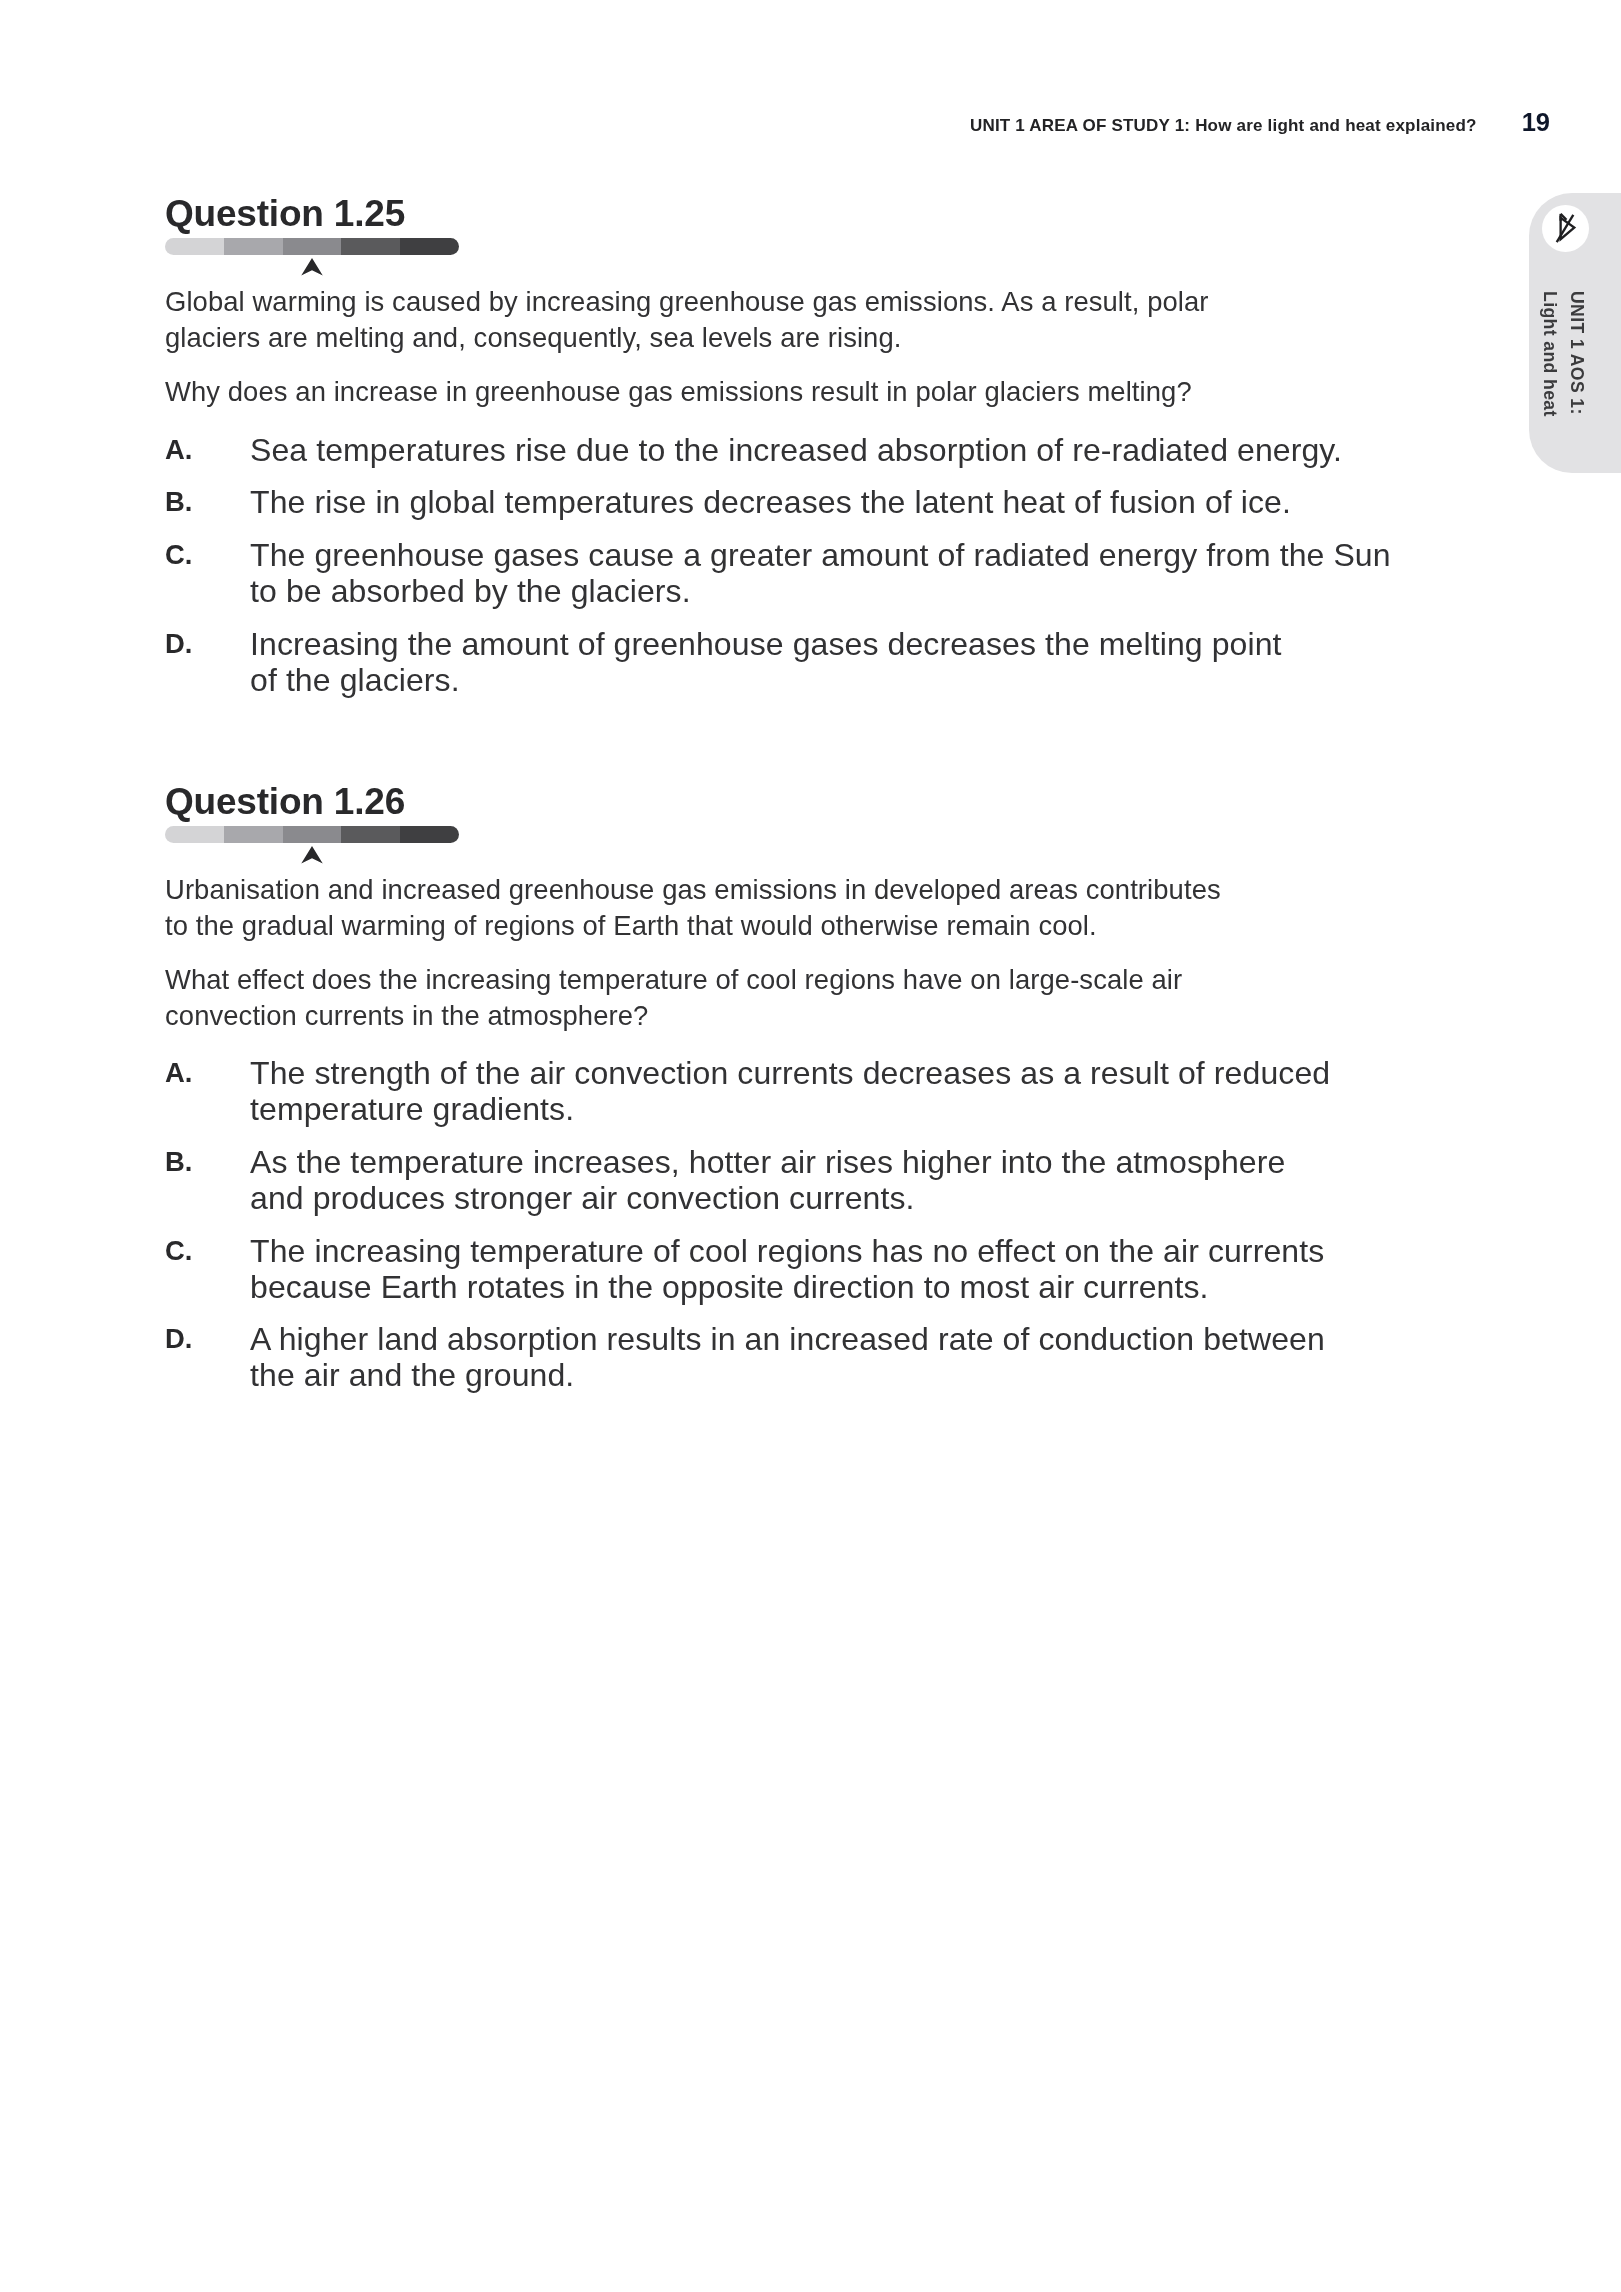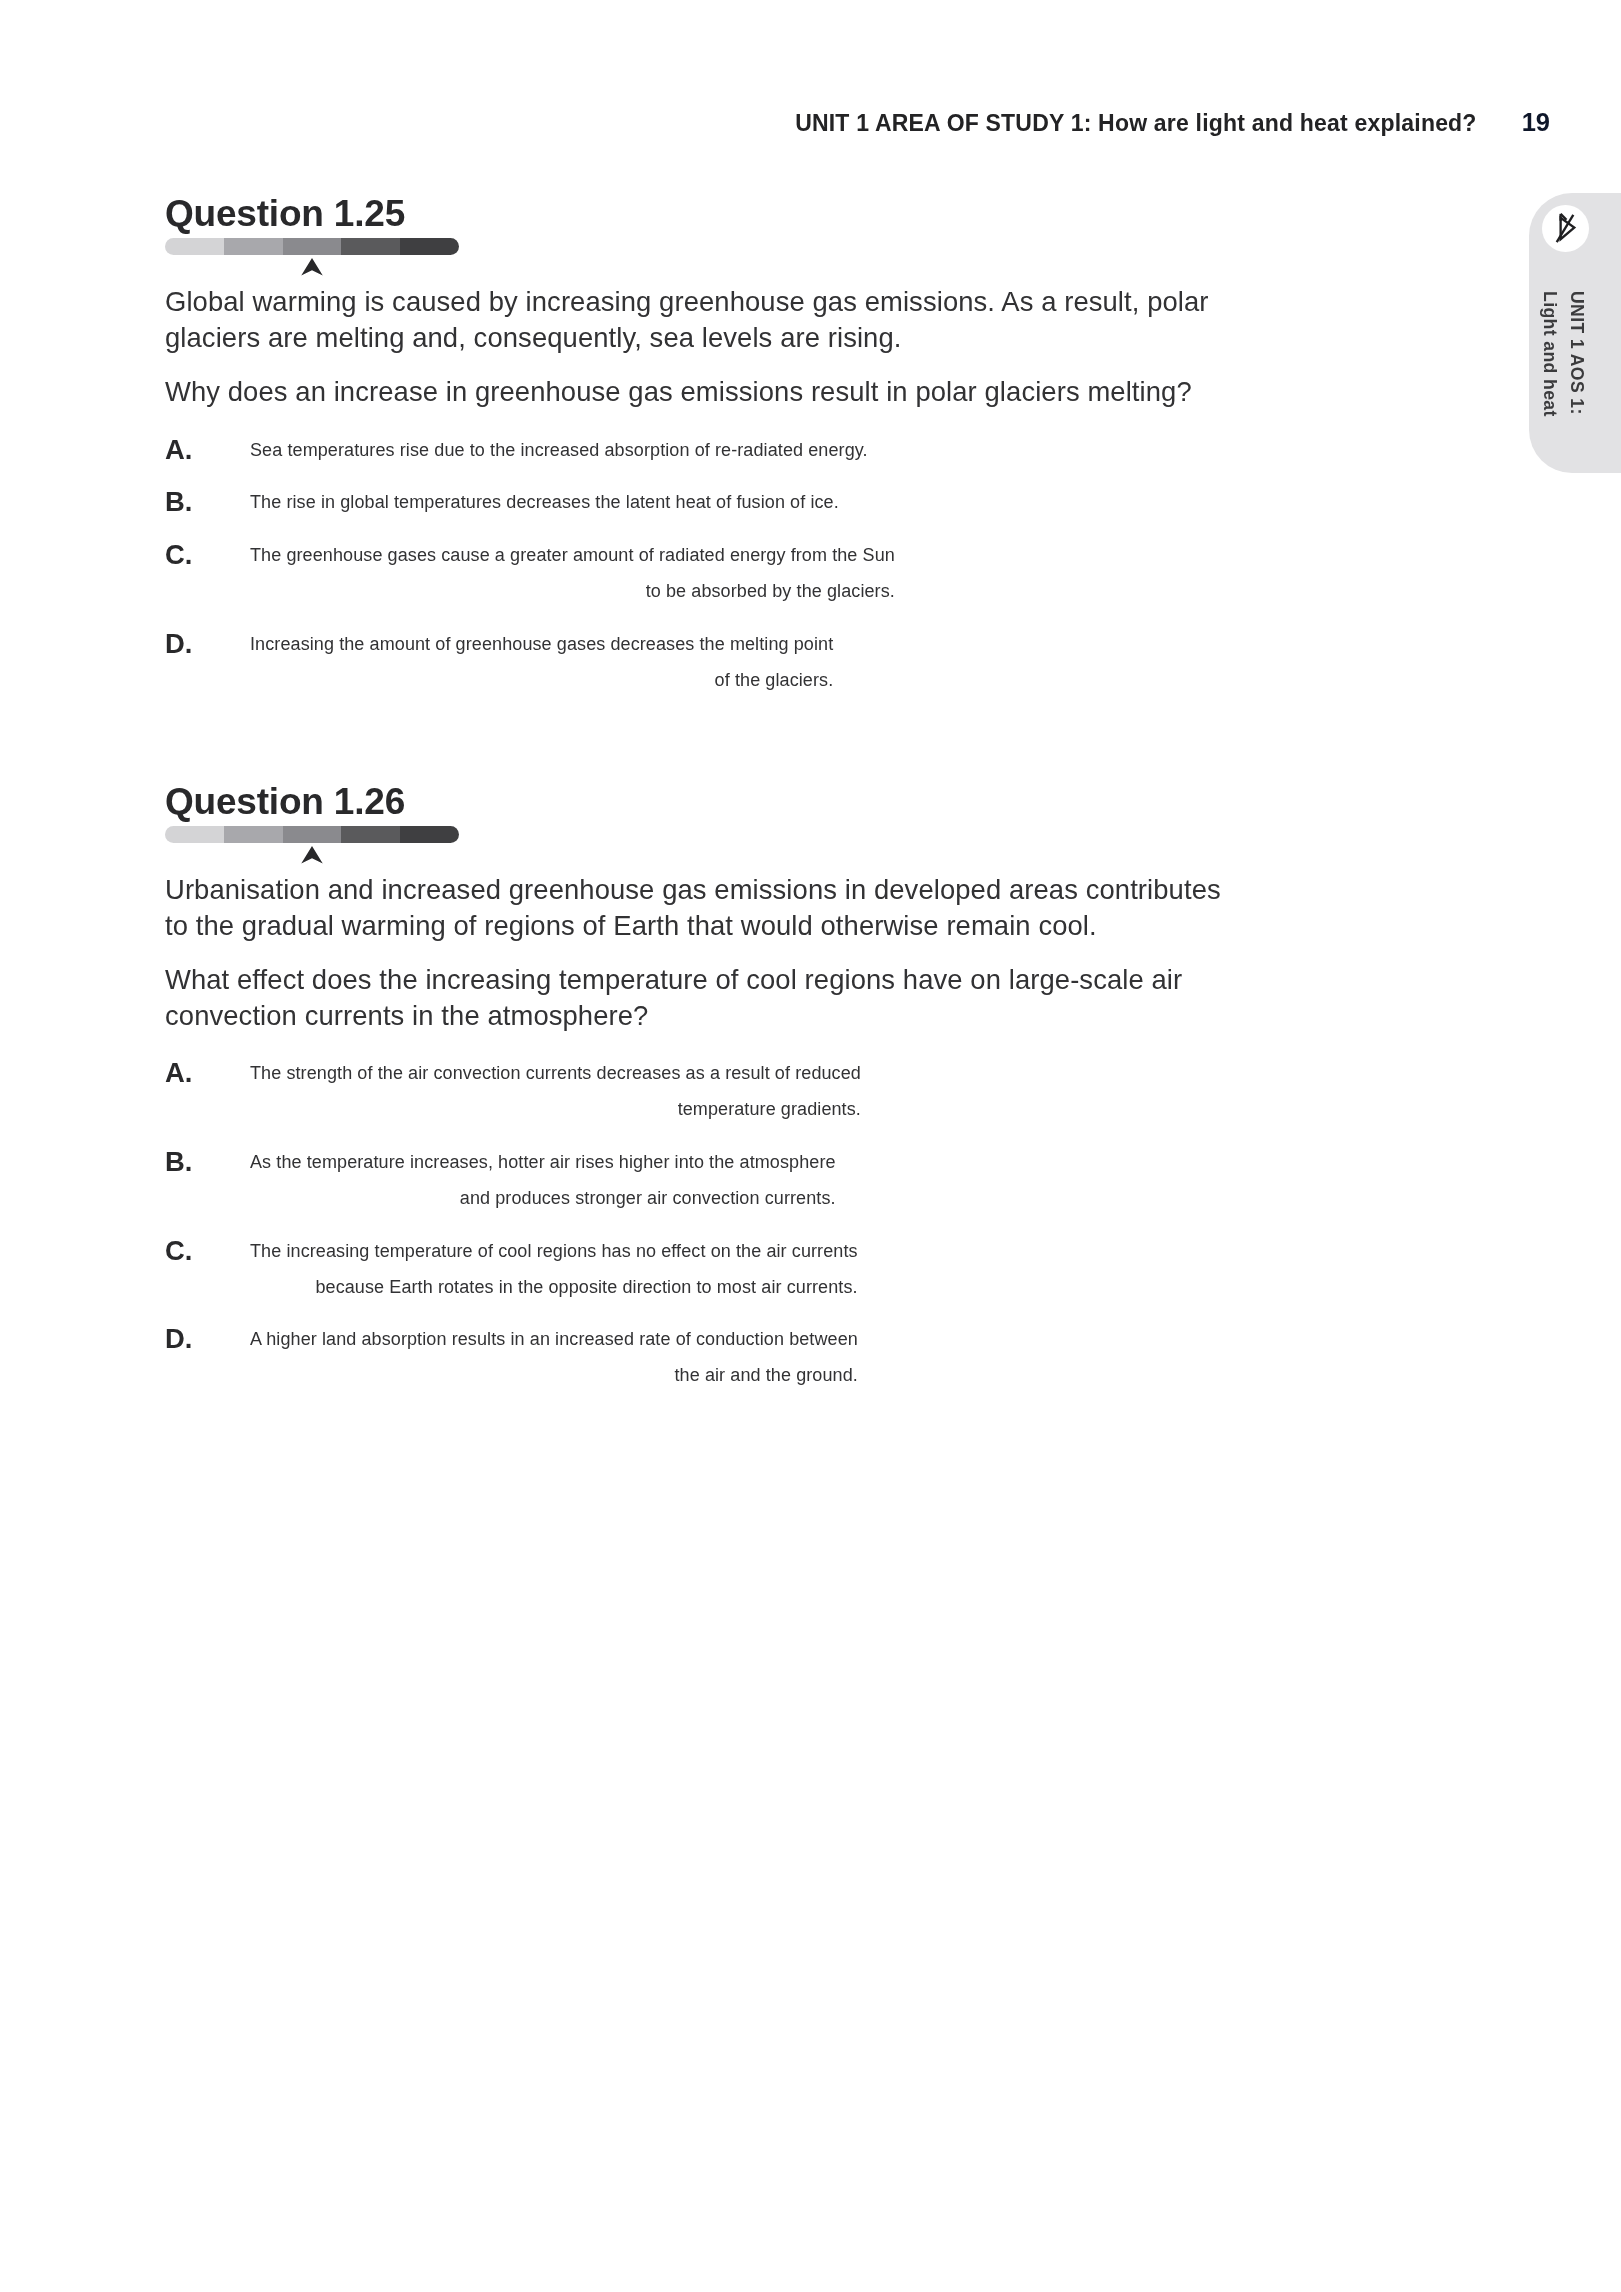--- a/index.html
+++ b/index.html
@@ -11,21 +11,21 @@
     font-family:"Liberation Sans", sans-serif;
     color:#323234;
     overflow:hidden;
   }
 
   
   .page-header {
     position:absolute; top:108px; left:0; right:71px;
     display:flex; justify-content:flex-end; align-items:baseline; gap:45px;
   }
-  .header-title { font-size:23px; font-weight:700; color:#232325; letter-spacing:0.2px; }
+  .header-title { font-size:17px; font-weight:700; color:#232325; letter-spacing:0.2px; }
   .page-number  { font-size:25.5px; font-weight:800; color:#0f172a; }
 
   
   .side-tab {
     position:absolute; top:193px; right:0; width:92px; height:280px;
     background:#e2e2e4; border-radius:43px 0 0 43px;
   }
   .tab-circle {
     position:absolute; top:11.8px; left:12.7px; width:47px; height:47px;
     background:#ffffff; border-radius:50%;
@@ -69,21 +69,21 @@
   .body {
     font-size:27.4px; line-height:36px;
     white-space:pre-line; letter-spacing:0.1px;
   }
   .q-head + .body { margin-top:29px; }
   .body + .body { margin-top:17.6px; }
 
   .options { margin-top:21.6px; }
   .option { display:flex; margin-bottom:16.7px; }
   .opt-label { width:85px; flex:none; font-weight:700; font-size:27.4px; line-height:36px; color:#29292b; }
-  .opt-text { font-size:18px; line-height:36px; white-space:pre-line; letter-spacing:0.1px;text-align:right; }
+  .opt-text { font-size:32px; line-height:36px; white-space:pre-line; letter-spacing:0.1px; }
 </style>
 </head>
 <body>
 
 <div class="page">
 
   <header class="page-header">
     <div class="header-title">UNIT 1 AREA OF STUDY 1: How are light and heat explained?</div>
     <div class="page-number">19</div>
   </header>

